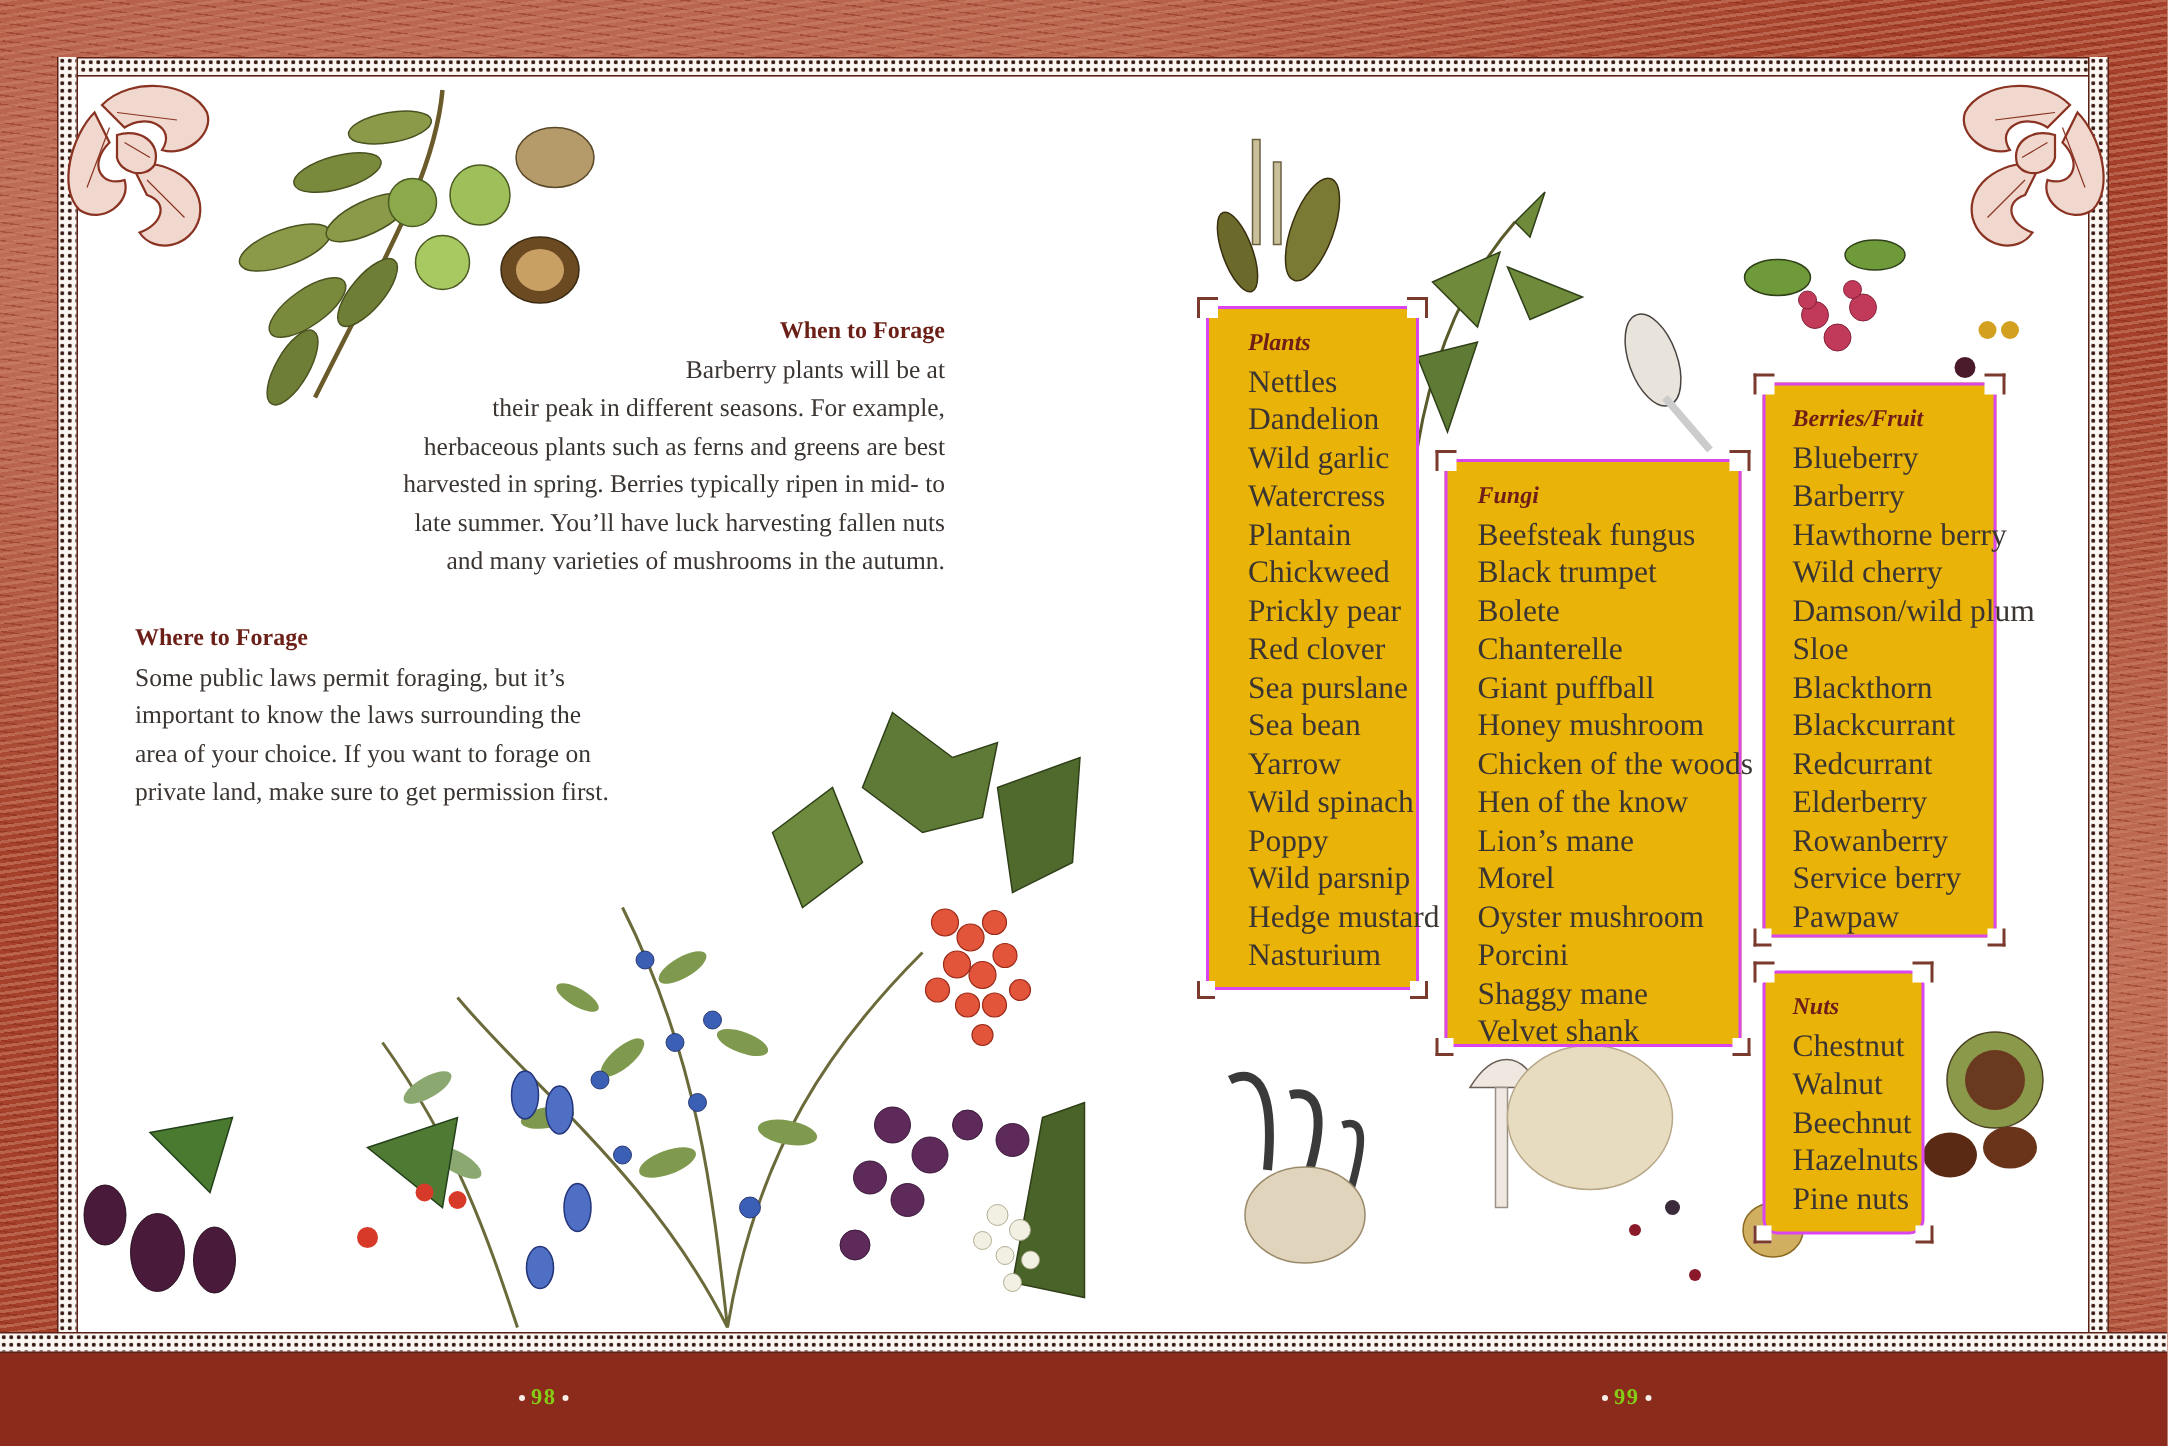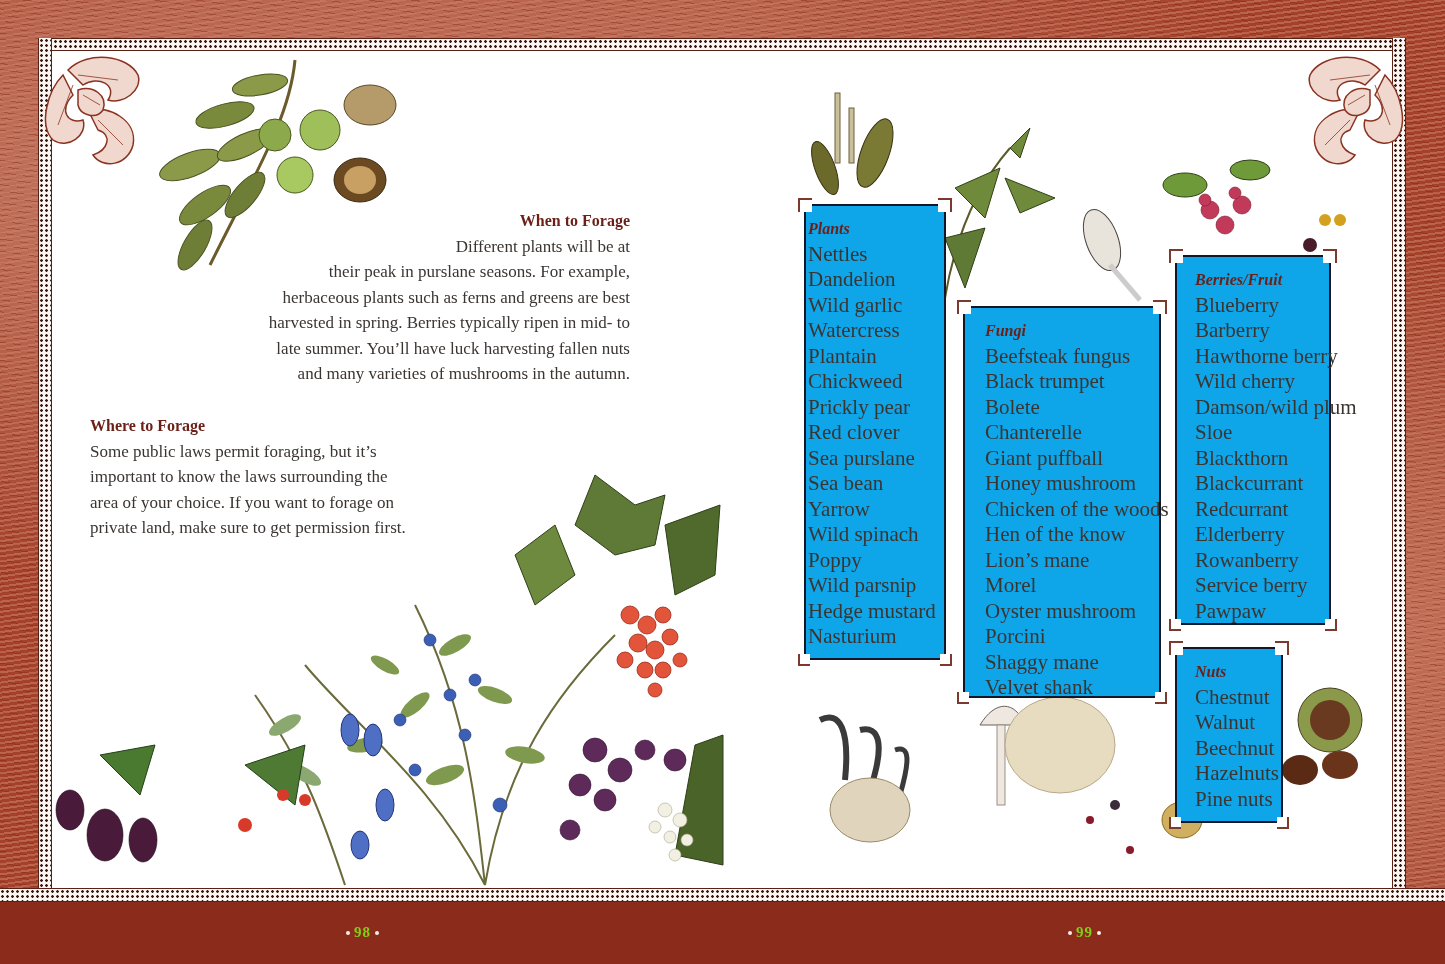--- a/index.html
+++ b/index.html
@@ -75,41 +75,41 @@
   .main-title {
     position: absolute; left: 958px; top: 98px;
     font-family: "DejaVu Serif", serif; font-style: italic;
     font-size: 30px; color: #ffffff; letter-spacing: -0.5px;
     font-weight: normal;
   }
 
   
   .list-box {
     position: absolute;
-    border: 2px solid #0f172a;
-    background: #0ea5e9;
-    padding: 10px 0 0 2px;
+    border: 2px solid #d946ef;
+    background: #eab308;
+    padding: 10px 0 0 26px;
   }
   .list-box::before, .list-box::after,
   .list-box .fret-bl, .list-box .fret-br {
     content: ""; position: absolute; width: 10px; height: 10px;
     background: #fff; border: 2px solid #7a3a2e;
   }
   .list-box::before { left: -8px; top: -8px; border-right: none; border-bottom: none; width: 12px; height: 12px; }
   .list-box::after { right: -8px; top: -8px; border-left: none; border-bottom: none; width: 12px; height: 12px; }
   .list-box .fret-bl { left: -8px; bottom: -8px; border-right: none; border-top: none; width: 12px; height: 12px; }
   .list-box .fret-br { right: -8px; bottom: -8px; border-left: none; border-top: none; width: 12px; height: 12px; }
   .list-box .box-title { font-style: italic; font-weight: bold; color: #6b1f17; font-size: 16px; line-height: 25.5px; }
   .list-box ul { list-style: none; }
   .list-box li { color: #3b3532; font-size: 21px; line-height: 25.5px; white-space: nowrap; }
 
   .box-plants { left: 804px; top: 204px; width: 142px; height: 456px; }
   .box-fungi { left: 963px; top: 306px; width: 198px; height: 392px; padding-left: 20px; }
   .box-berries { left: 1175px; top: 255px; width: 156px; height: 370px; padding-left: 18px; }
-  .box-nuts { left: 1175px; top: 647px; width: 108px; height: 176px; padding-left: 18px; }
+  .box-nuts { left: 1175px; top: 647px; width: 108px; height: 176px; padding-left: 18px; border-radius: 10px; }
 
   
   .illus { position: absolute; }
 </style>
 </head>
 <body>
 
 <div class="bg"></div>
 
 <div class="page-area"></div>
@@ -243,22 +243,22 @@
   <path d="M45 290 L100 280 L85 330 Z" fill="#4a7a30" stroke="#23401a"></path>
   <g fill="#4a1a3a" stroke="#200818" stroke-width="0.6">
     <ellipse cx="15" cy="345" rx="14" ry="20"></ellipse>
       <ellipse cx="50" cy="370" rx="18" ry="26"></ellipse>
     <ellipse cx="88" cy="375" rx="14" ry="22"></ellipse>
   </g>
 </svg>
 
 <div class="when-block">
   <div class="heading-italic" style="line-height:25.5px;">When to Forage</div>
-  <div class="body-text">Different plants will be at</div>
-  <div class="body-text">their peak in purslane seasons. For example,</div>
+  <div class="body-text">Barberry plants will be at</div>
+  <div class="body-text">their peak in different seasons. For example,</div>
   <div class="body-text">herbaceous plants such as ferns and greens are best</div>
   <div class="body-text">harvested in spring. Berries typically ripen in mid- to</div>
   <div class="body-text">late summer. You’ll have luck harvesting fallen nuts</div>
   <div class="body-text">and many varieties of mushrooms in the autumn.</div>
 </div>
 
 <div class="where-block">
   <div class="heading-italic" style="line-height:25.5px;">Where to Forage</div>
   <div class="body-text">Some public laws permit foraging, but it’s</div>
   <div class="body-text">important to know the laws surrounding the</div>

